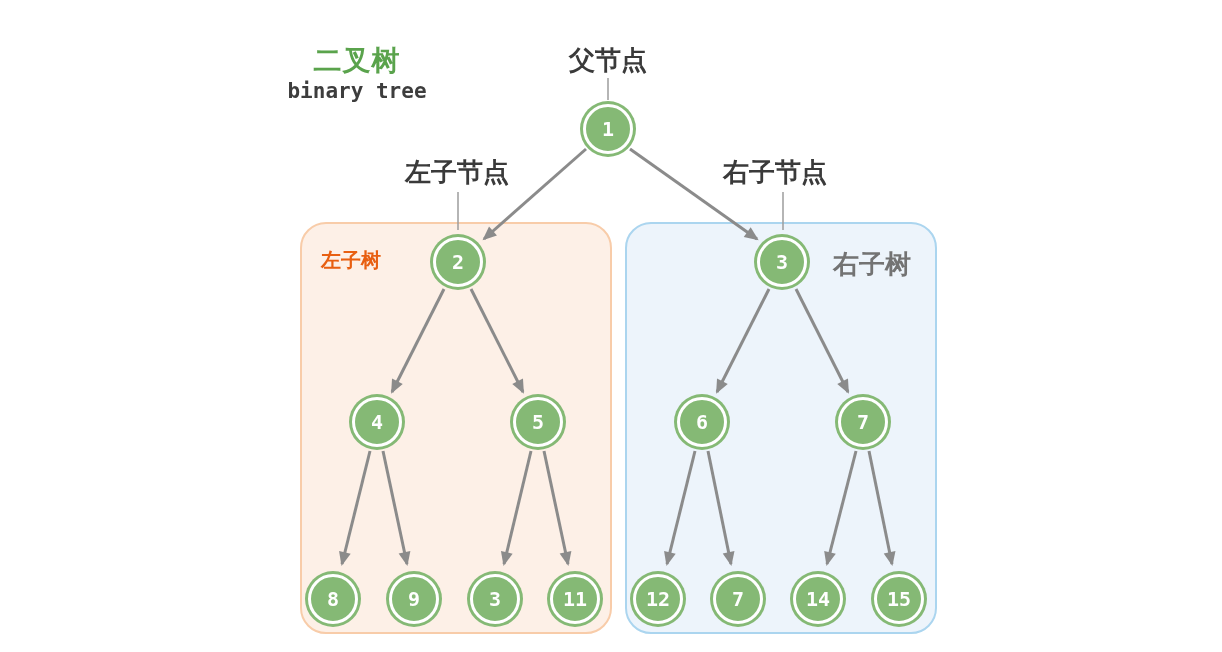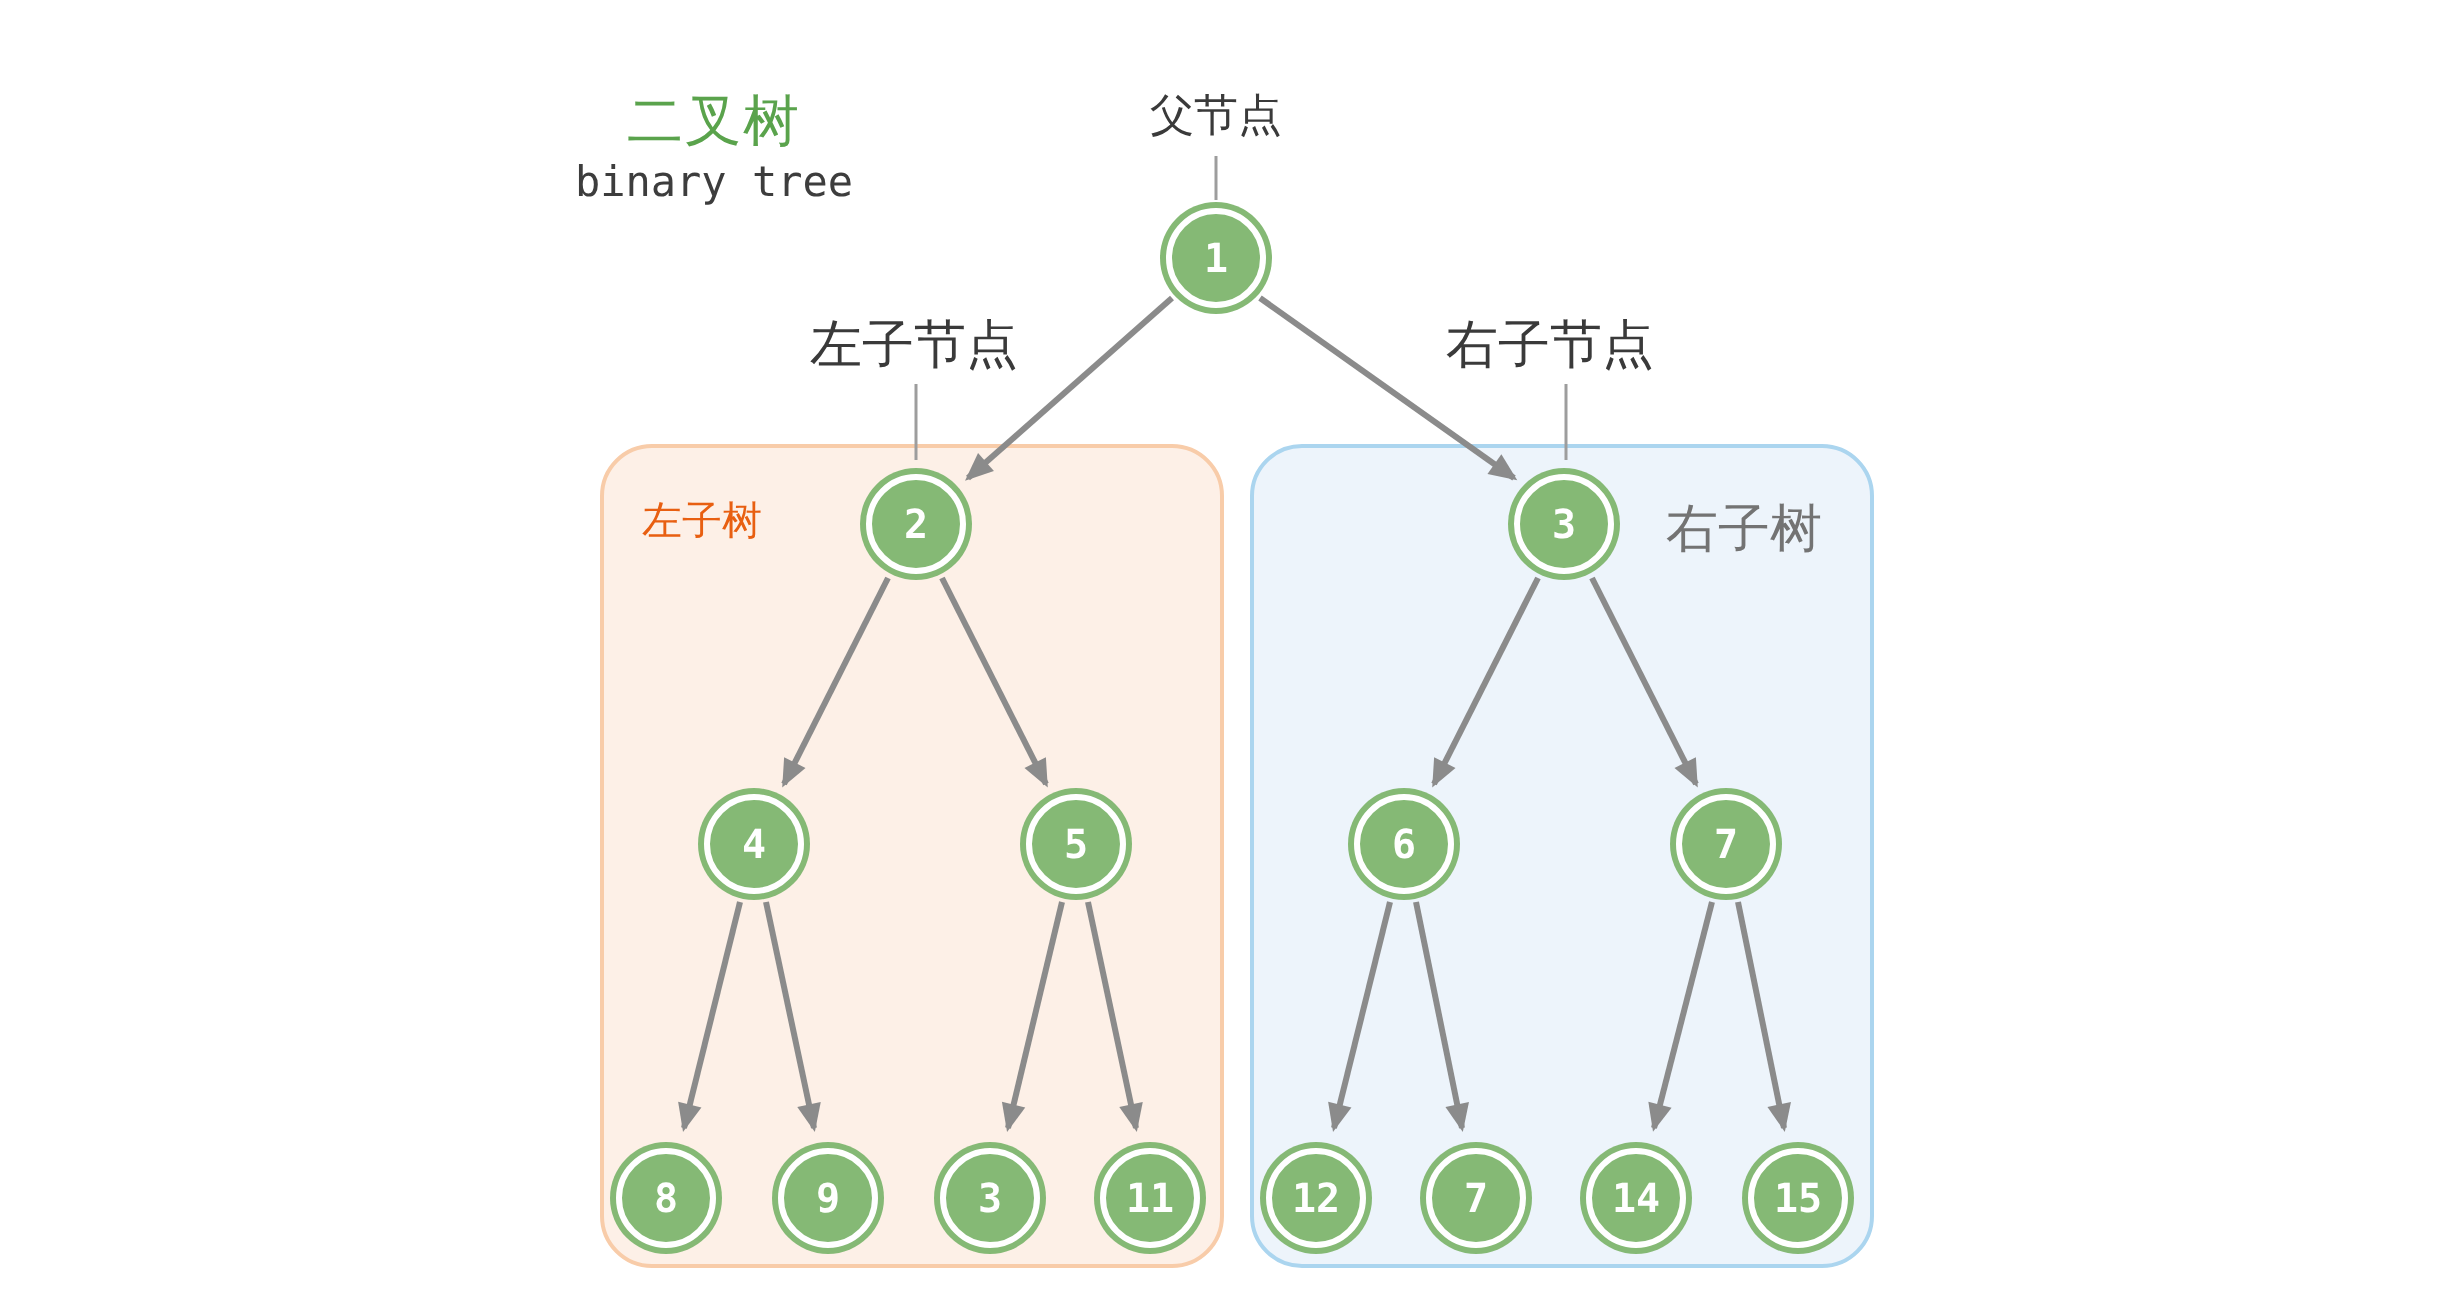--- a/index.html
+++ b/index.html
@@ -16,25 +16,25 @@
   .box-left  { left:300px; background:#fdf0e7; border:2px solid #f8cca9; }
   .box-right { left:625px; background:#edf4fb; border:2px solid #abd5ef; }
   .node {
     position:absolute; width:44px; height:44px; border-radius:50%;
     background:#85b975; border:3px solid #ffffff;
     box-shadow:0 0 0 3px #85b975; z-index:3;
     display:flex; align-items:center; justify-content:center;
     color:#ffffff; font-family:"DejaVu Sans Mono","Liberation Mono",monospace;
     font-size:20px; font-weight:bold; line-height:1;
   }
-  .lbl { position:absolute; z-index:4; font-weight:normal; color:#3a3a3a; white-space:nowrap; }
+  .lbl { position:absolute; z-index:4; font-weight:bold; color:#3a3a3a; white-space:nowrap; }
   .title-zh { left:357px; top:42px; transform:translateX(-50%); font-size:28px; color:#5aa34c; letter-spacing:1px; }
-  .title-en { left:357px; top:79px; transform:translateX(-50%); font-size:21px; font-weight:normal;
+  .title-en { left:357px; top:79px; transform:translateX(-50%); font-size:21px; font-weight:bold;
               font-family:"DejaVu Sans Mono","Liberation Mono",monospace; color:#3d3d3d; }
-  .lbl-parent      { left:608px; top:43px;  transform:translateX(-50%); font-size:22px; }
+  .lbl-parent      { left:608px; top:43px;  transform:translateX(-50%); font-size:26px; }
   .lbl-left-child  { left:457px; top:155px; transform:translateX(-50%); font-size:26px; }
   .lbl-right-child { left:775px; top:155px; transform:translateX(-50%); font-size:26px; }
   .lbl-left-subtree  { left:321px; top:247px; font-size:20px; color:#e85f11; }
   .lbl-right-subtree { left:833px; top:247px; font-size:26px; color:#737373; }
 </style>
 </head>
 <body>
 
 <div class="canvas">
 

